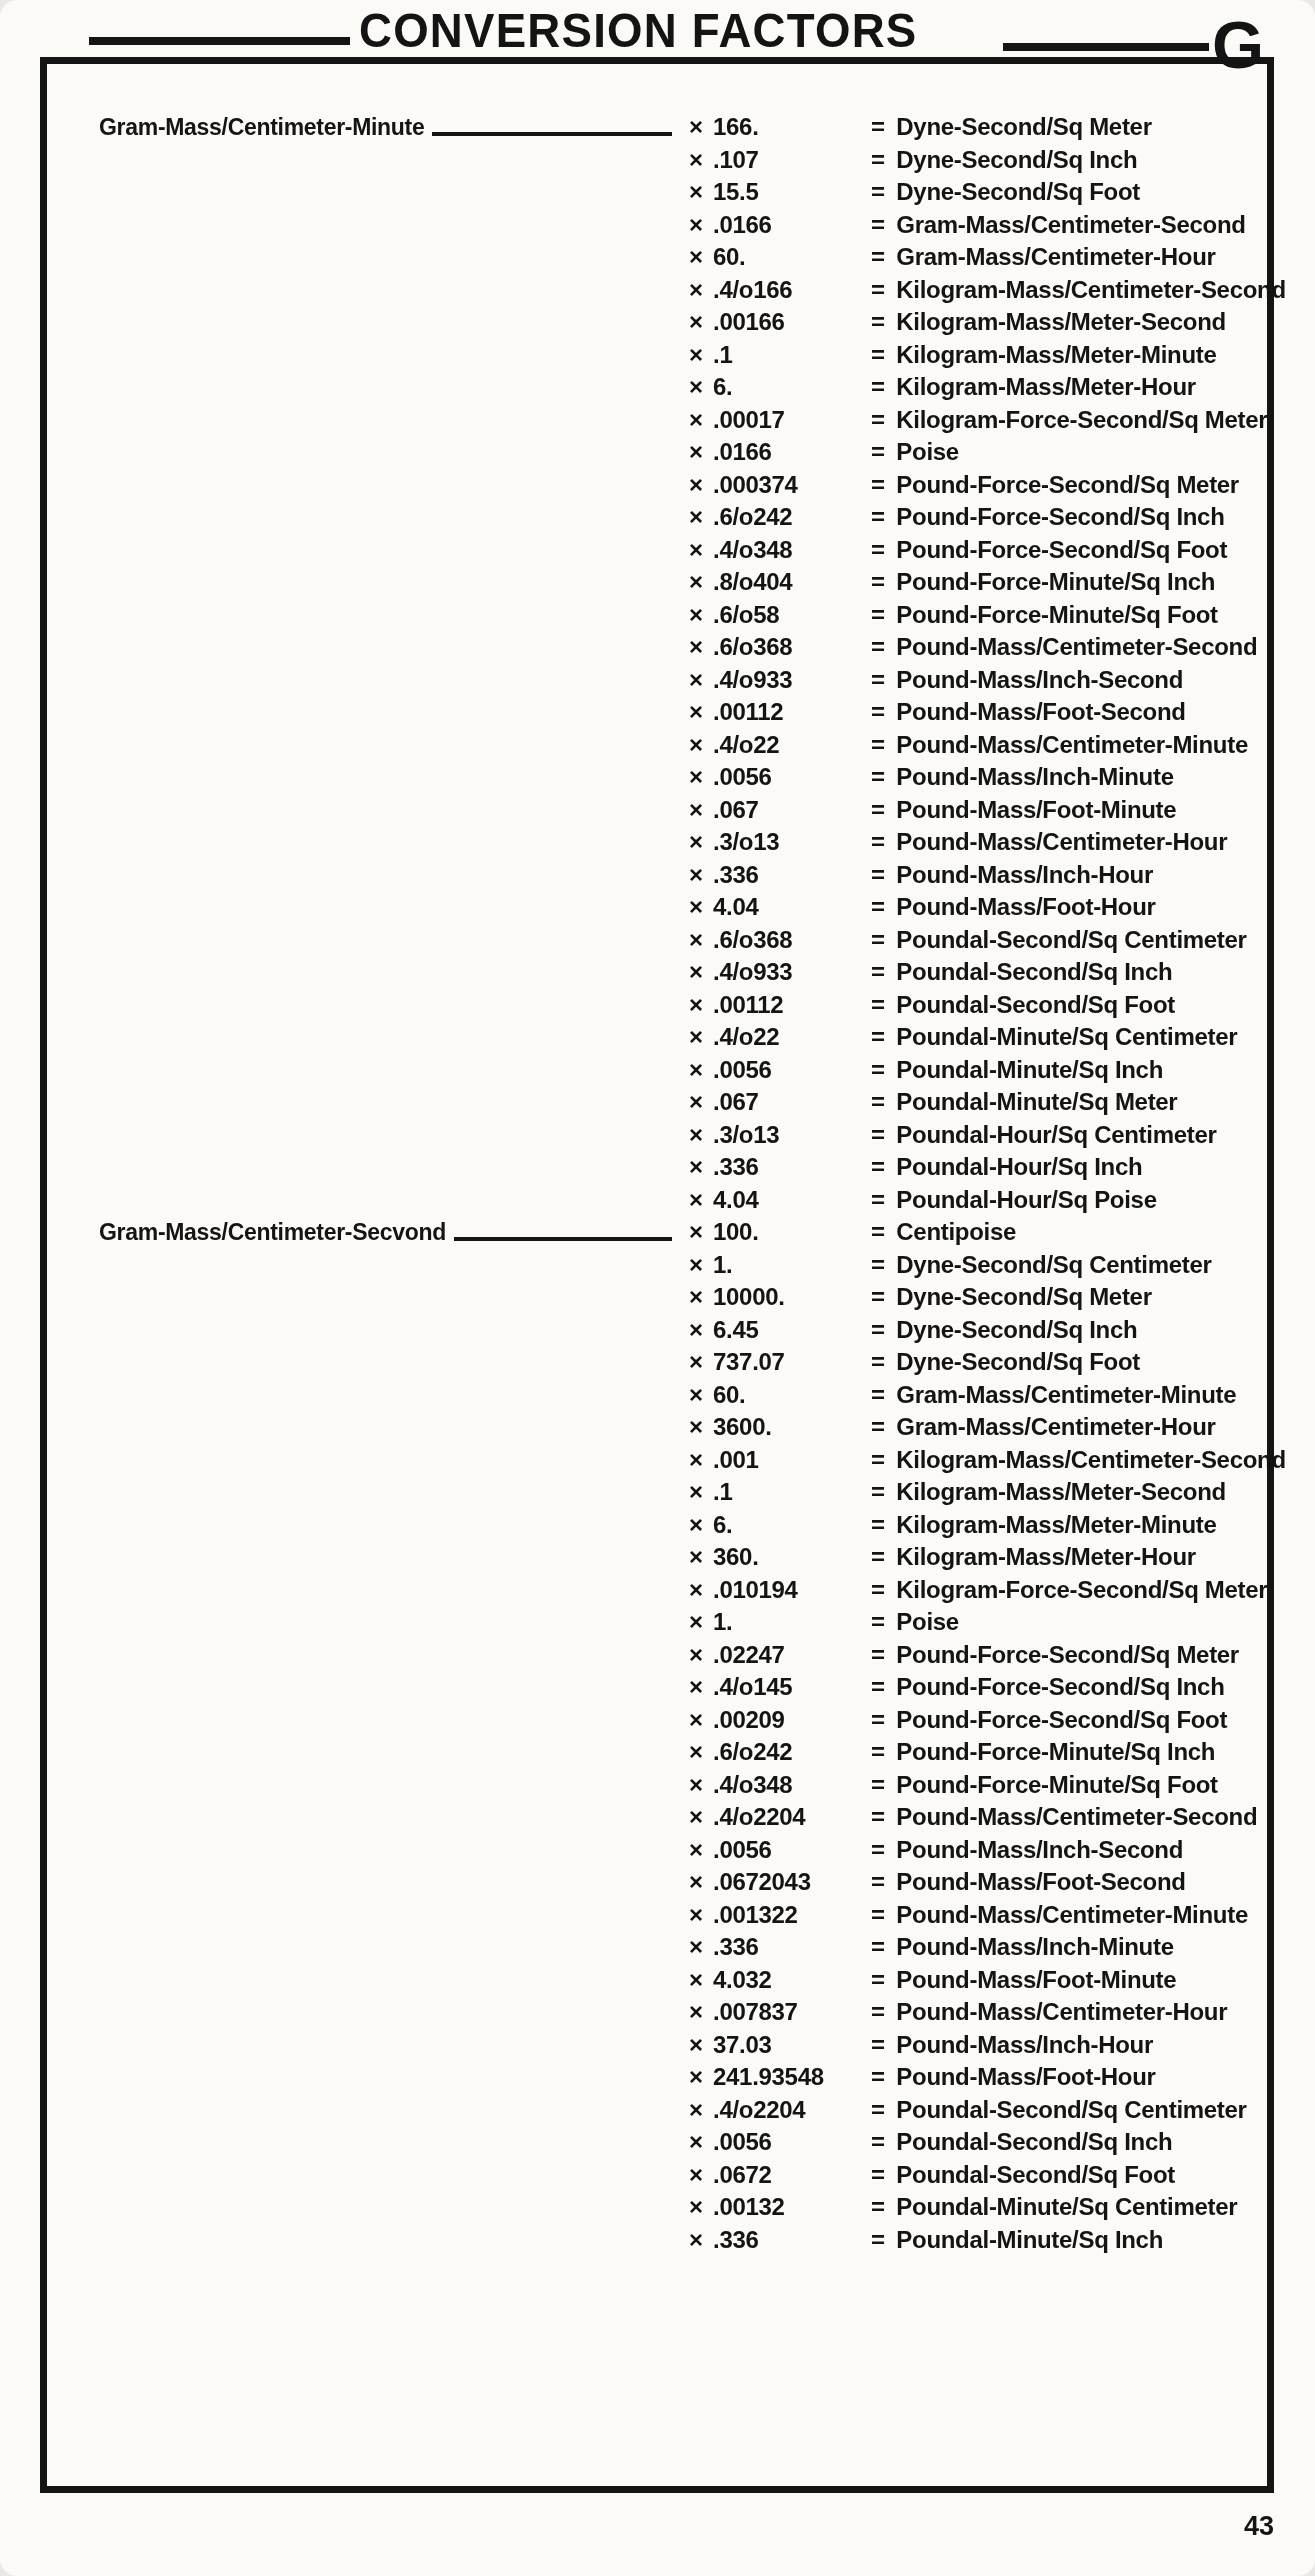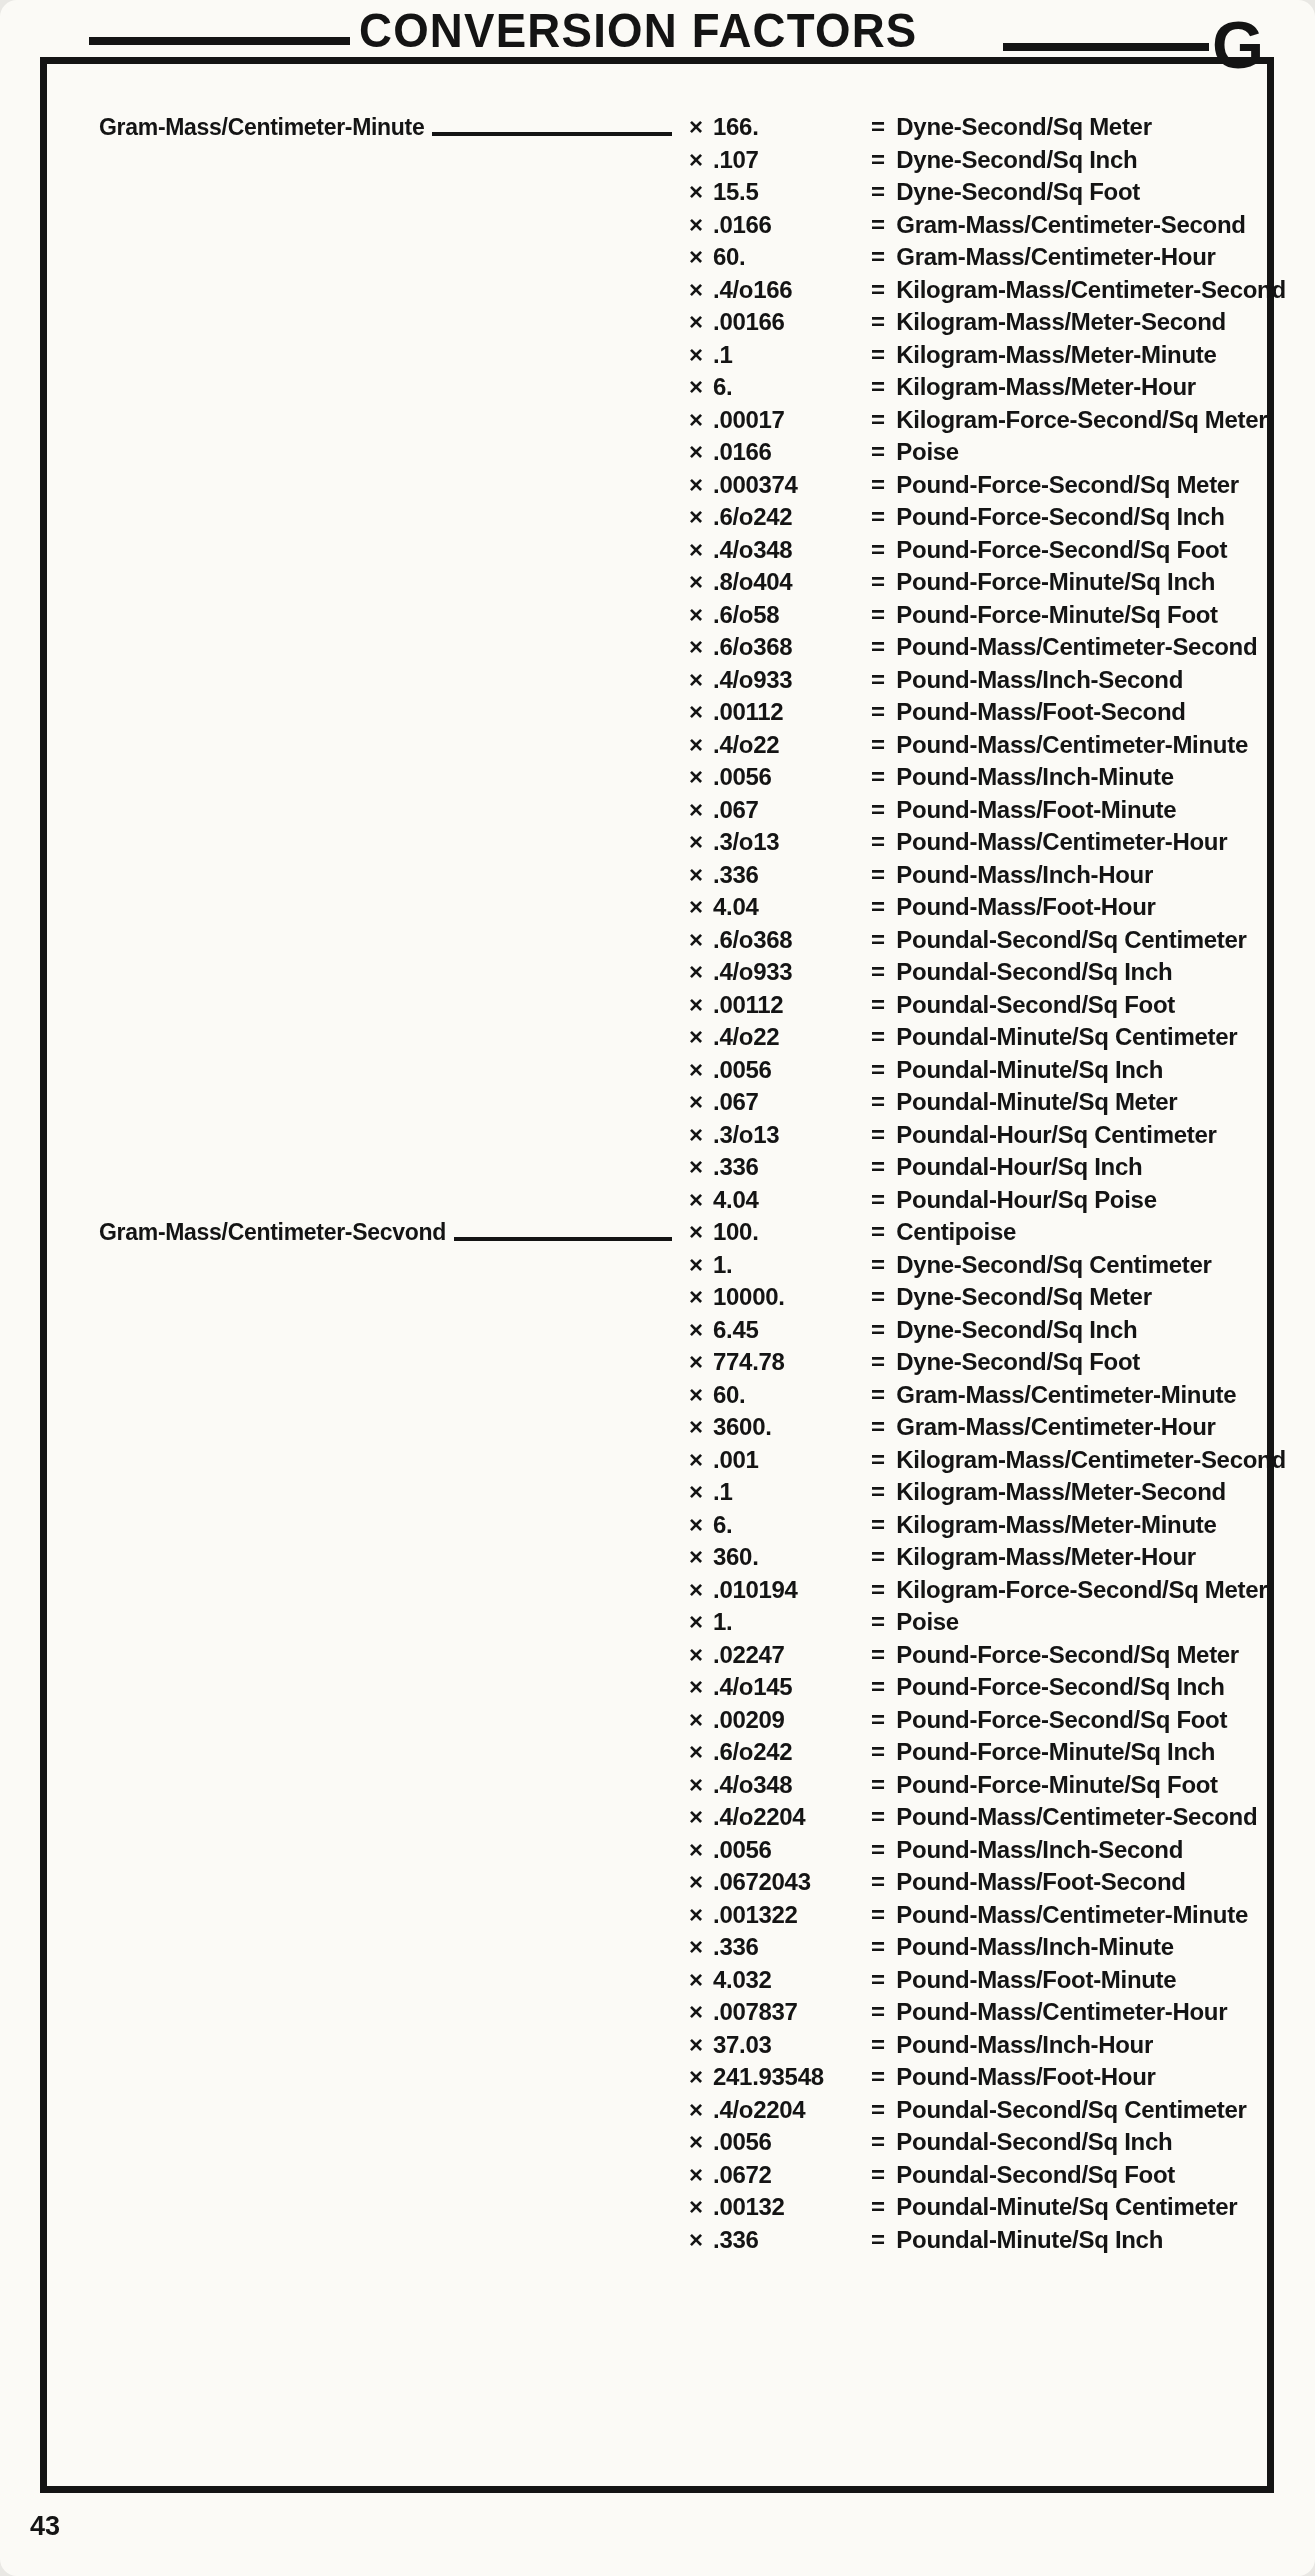--- a/index.html
+++ b/index.html
@@ -55,22 +55,22 @@
   }
   .cell-factor .value{margin-left:10.3px;}
   .cell-unit{
     position:absolute;left:827px;top:0;
     font-size:24px;font-weight:700;letter-spacing:-0.3px;line-height:32.5px;
     white-space:nowrap;
   }
   .cell-unit .unit{margin-left:11.6px;}
   
   .page-number{
-    position:absolute;left:30px;top:2511px;width:1234px;
-    text-align:left;font-size:27px;font-weight:700;
+    position:absolute;left:40px;top:2511px;width:1234px;
+    text-align:right;font-size:27px;font-weight:700;
   }
 </style>
 </head>
 <body>
 
 <div class="page">
 
   <div class="title">CONVERSION FACTORS</div>
   <div class="rule rule-left"></div>
   <div class="rule rule-right"></div>
@@ -233,21 +233,21 @@
       </div>
       <div class="row">
         <div class="cell-factor"><span>×</span><span class="value">10000.</span></div>
         <div class="cell-unit"><span>=</span><span class="unit">Dyne-Second/Sq Meter</span></div>
       </div>
       <div class="row">
         <div class="cell-factor"><span>×</span><span class="value">6.45</span></div>
         <div class="cell-unit"><span>=</span><span class="unit">Dyne-Second/Sq Inch</span></div>
       </div>
       <div class="row">
-        <div class="cell-factor"><span>×</span><span class="value">774.78</span></div>
+        <div class="cell-factor"><span>×</span><span class="value">737.07</span></div>
         <div class="cell-unit"><span>=</span><span class="unit">Dyne-Second/Sq Foot</span></div>
       </div>
       <div class="row">
         <div class="cell-factor"><span>×</span><span class="value">60.</span></div>
         <div class="cell-unit"><span>=</span><span class="unit">Gram-Mass/Centimeter-Minute</span></div>
       </div>
       <div class="row">
         <div class="cell-factor"><span>×</span><span class="value">3600.</span></div>
         <div class="cell-unit"><span>=</span><span class="unit">Gram-Mass/Centimeter-Hour</span></div>
       </div>

